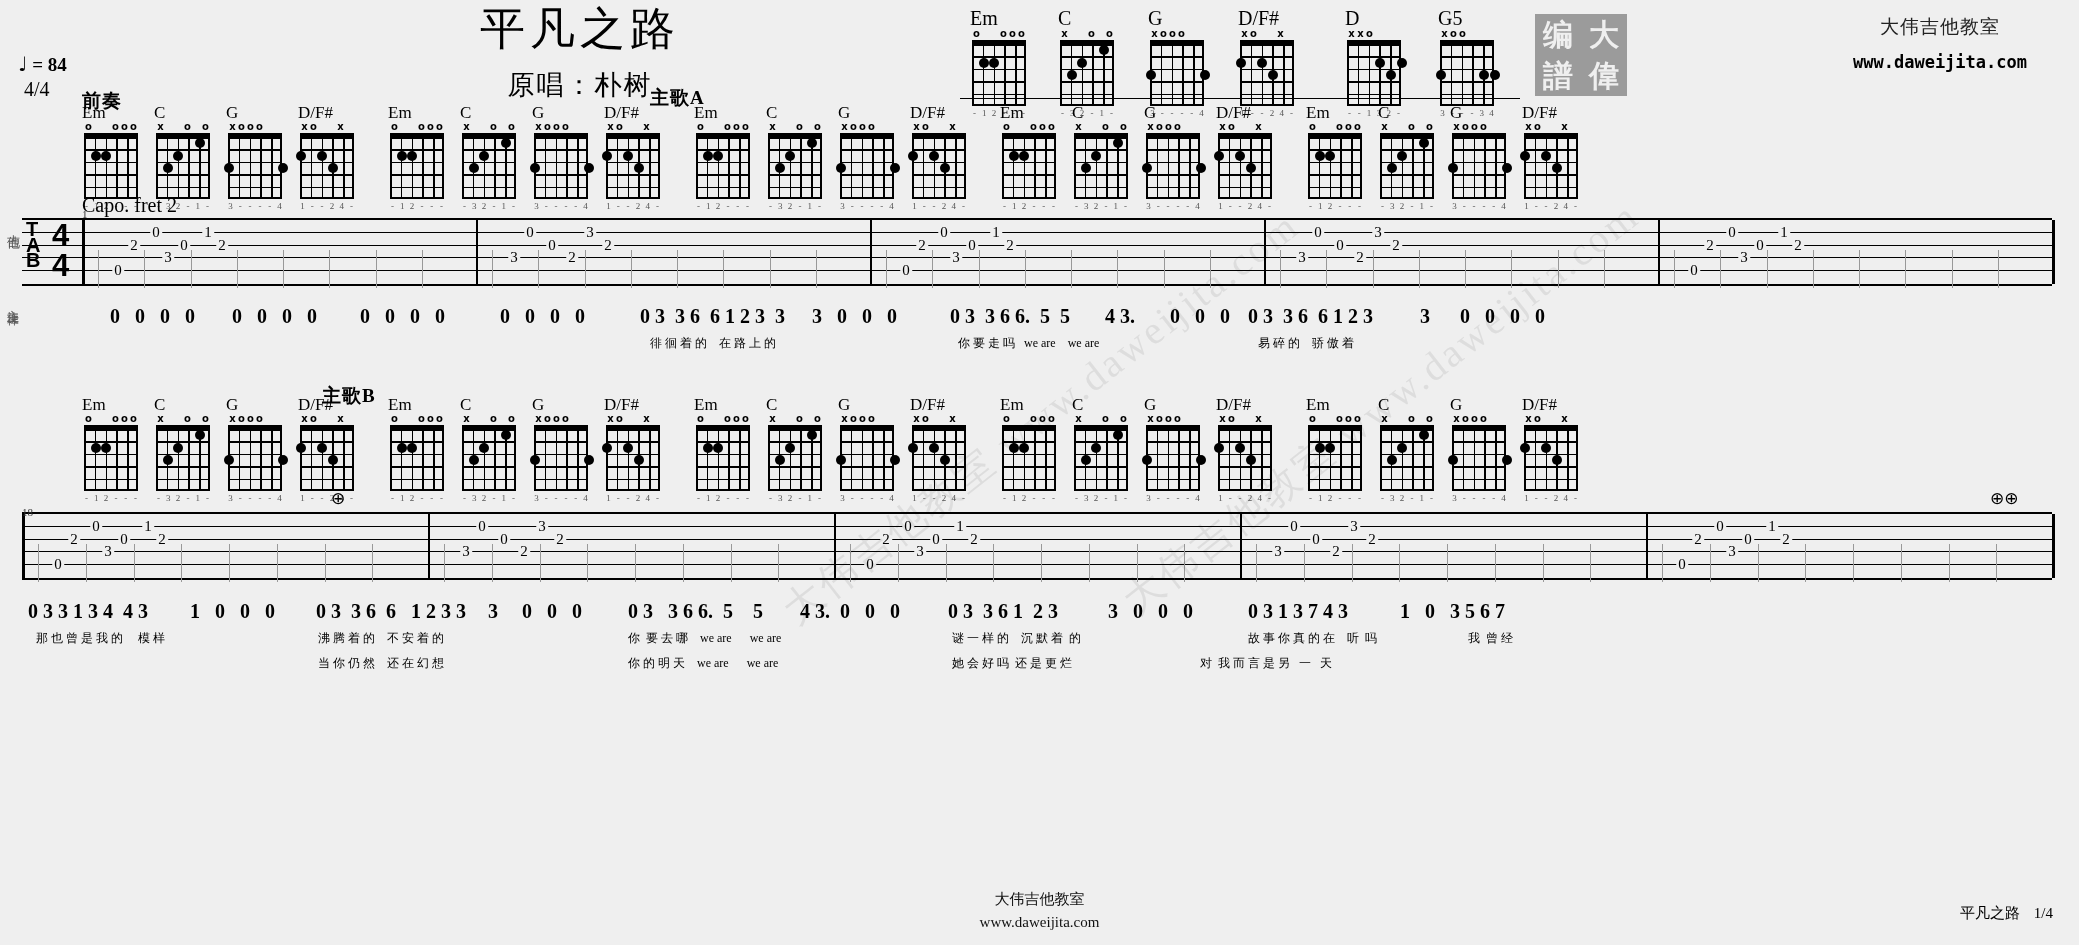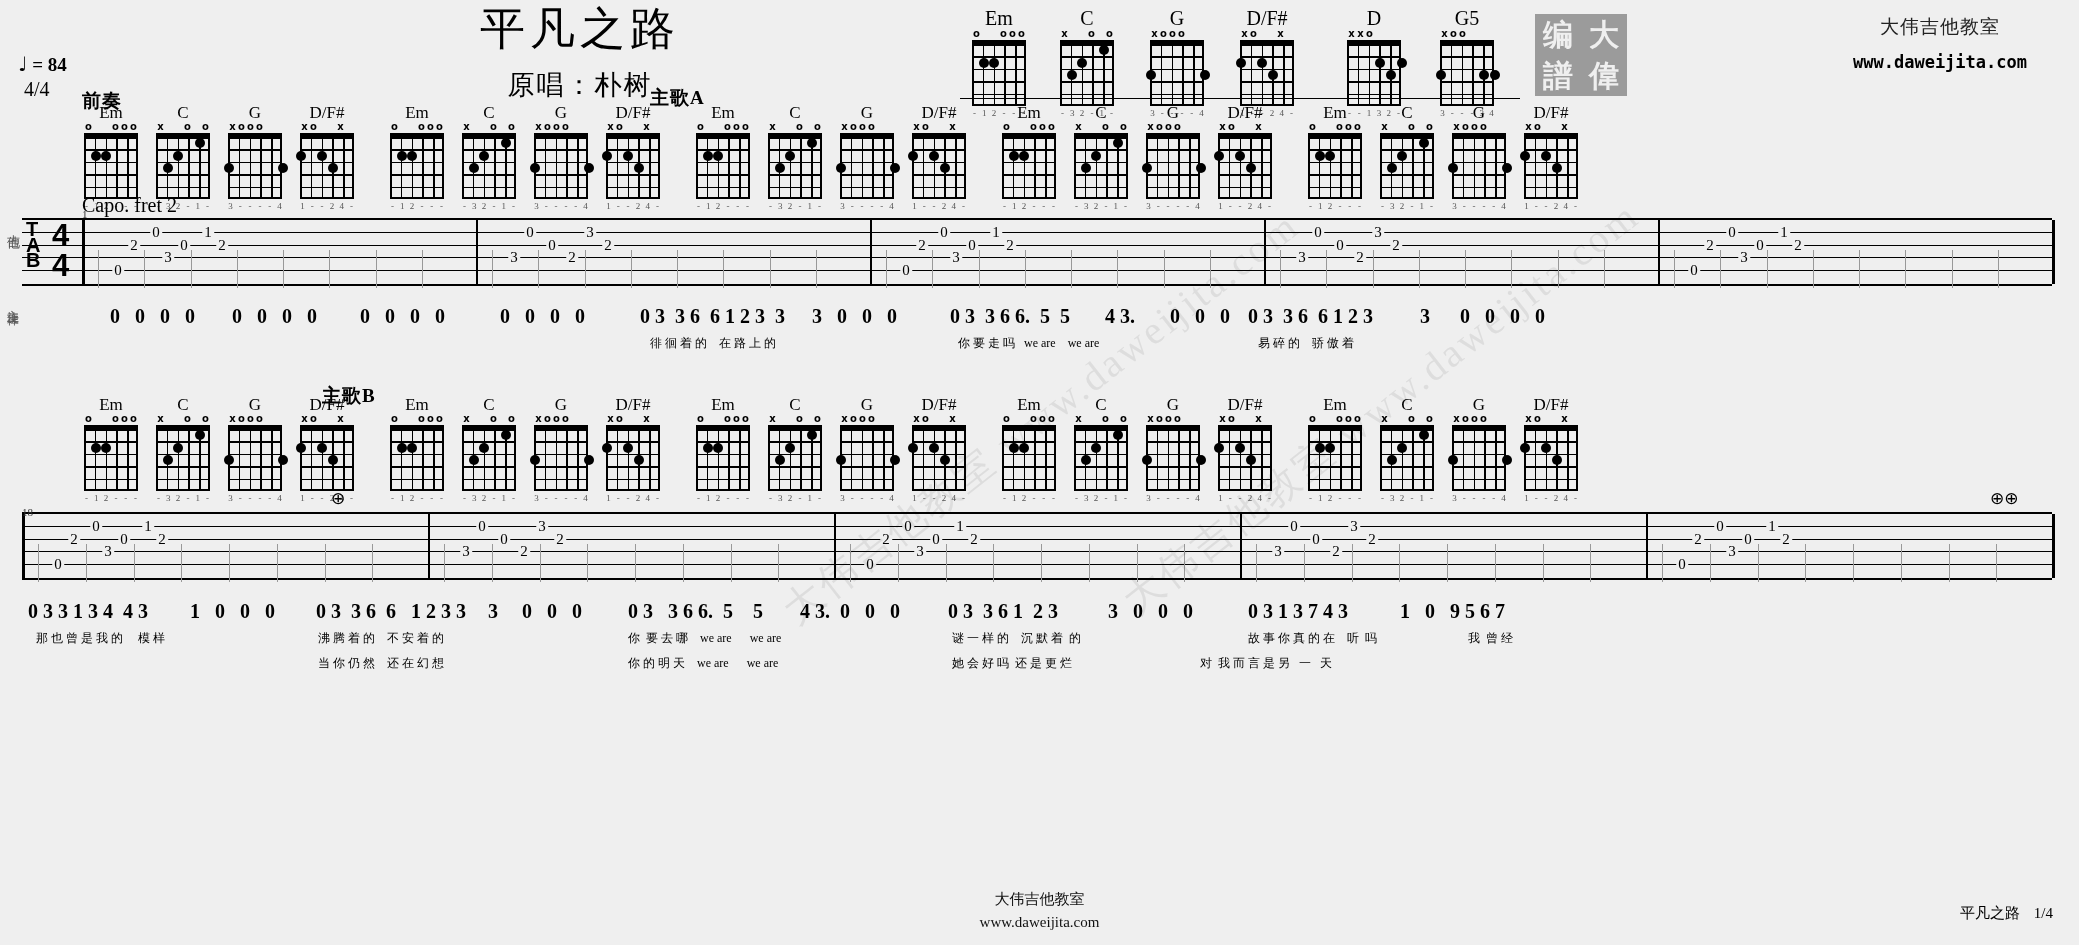--- a/index.html
+++ b/index.html
@@ -28,21 +28,21 @@
   .brand .b2{font-family:"DejaVu Sans Mono",monospace;font-size:17px;font-weight:bold;margin-top:12px;letter-spacing:0px;}
 
   
   .seal{position:absolute;left:1535px;top:14px;width:92px;height:82px;background:#9b9b9b;
         display:grid;grid-template-columns:1fr 1fr;grid-template-rows:1fr 1fr;}
   .seal span{color:#efefef;font-size:30px;font-weight:bold;display:flex;align-items:center;justify-content:center;
              font-family:"DejaVu Sans",sans-serif;line-height:1;}
 
   
   .chord{position:absolute;}
-  .chord .cname{text-align:center;font-size:20px;line-height:1;margin-bottom:2px;white-space:nowrap;}
+  .chord .cname{font-size:20px;line-height:1;margin-bottom:2px;white-space:nowrap;}
   .chord .cmarks{display:flex;justify-content:space-between;width:54px;margin:0 auto 1px auto;
                  font-size:10px;font-family:"DejaVu Sans",sans-serif;font-weight:bold;line-height:8px;height:9px;}
   .chord .cmarks i{width:10px;text-align:center;font-style:normal;}
   .grid{position:relative;width:54px;height:62px;margin:0 auto;
         border-top:4px solid #000;background:
         repeating-linear-gradient(to right,#000 0 1.6px,transparent 1.6px 10.8px),
         repeating-linear-gradient(to bottom,#000 0 1.6px,transparent 1.6px 12.4px);
         box-sizing:content-box;}
   .grid::after{content:"";position:absolute;right:0;top:0;width:1.6px;height:62px;background:#000;}
   .grid::before{content:"";position:absolute;left:0;bottom:0;width:54px;height:1.6px;background:#000;}
@@ -1427,21 +1427,21 @@
       <div class="melody" style="left: 28px; top: 600px;">0 3 3 1 3 4  4 3</div>
       <div class="melody" style="left: 190px; top: 600px;">1   0   0   0</div>
       <div class="melody" style="left: 316px; top: 600px;">0 3  3 6  6   1 2 3 3</div>
       <div class="melody" style="left: 488px; top: 600px;">3</div>
       <div class="melody" style="left: 522px; top: 600px;">0   0   0</div>
       <div class="melody" style="left: 628px; top: 600px;">0 3   3 6 6.  5    5</div>
       <div class="melody" style="left: 800px; top: 600px;">4 3.  0   0   0</div>
       <div class="melody" style="left: 948px; top: 600px;">0 3  3 6 1  2 3</div>
       <div class="melody" style="left: 1108px; top: 600px;">3   0   0   0</div>
       <div class="melody" style="left: 1248px; top: 600px;">0 3 1 3 7 4 3</div>
-      <div class="melody" style="left: 1400px; top: 600px;">1   0   9 5 6 7</div>
+      <div class="melody" style="left: 1400px; top: 600px;">1   0   3 5 6 7</div>
     </div>
   <div id="lyrics2a">
       <div class="lyrics" style="left: 36px; top: 630px;">那 也 曾 是 我 的     模 样</div>
       <div class="lyrics" style="left: 318px; top: 630px;">沸 腾 着 的    不 安 着 的</div>
       <div class="lyrics" style="left: 628px; top: 630px;">你  要 去 哪    we are      we are</div>
       <div class="lyrics" style="left: 952px; top: 630px;">谜 一 样 的    沉 默 着  的</div>
       <div class="lyrics" style="left: 1248px; top: 630px;">故 事 你 真 的 在    听  吗</div>
       <div class="lyrics" style="left: 1468px; top: 630px;">我  曾 经</div>
     </div>
   <div id="lyrics2b">

